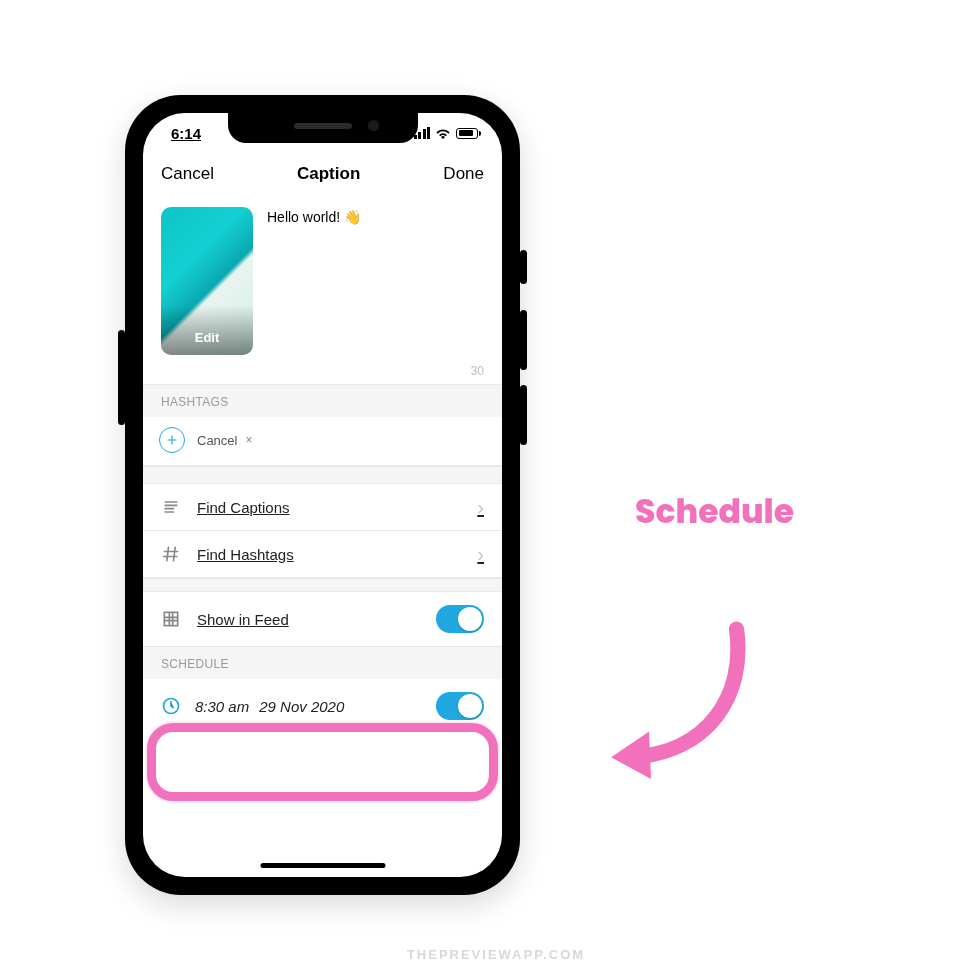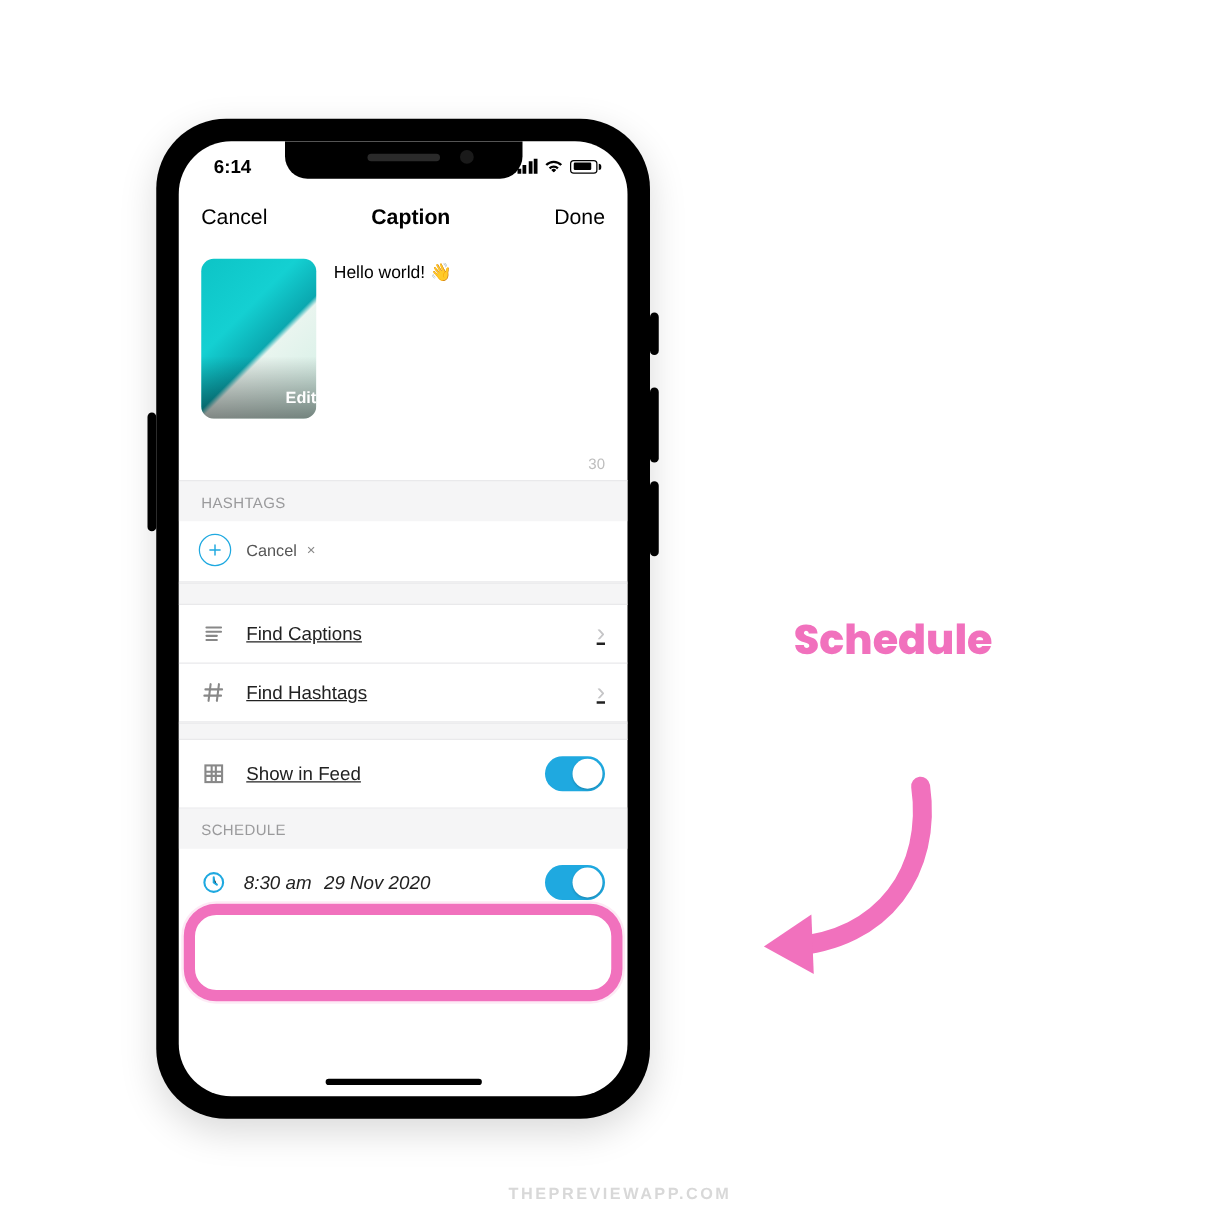--- a/index.html
+++ b/index.html
@@ -55,45 +55,45 @@
     content:"";
     position:absolute; left:calc(50% + 45px); top:7px;
     width:11px; height:11px; background:#1a1a1a; border-radius:50%;
   }
 
   
   .status-bar {
     height: 40px;
     display:flex; align-items:center; justify-content:space-between;
     padding: 0 24px 0 28px;
-    font-weight:600; font-size:15px;
+    font-weight:600; font-size:15px;text-decoration:underline;
   }
   .status-right { display:flex; align-items:center; gap:5px; }
   .battery {
     width:22px; height:11px; border:1.5px solid #000; border-radius:3px;
     position:relative;
   }
   .battery::after { content:""; position:absolute; right:-4px; top:2px; width:2.5px; height:5px; background:#000; border-radius:0 2px 2px 0;}
   .battery .lvl { position:absolute; left:1.5px; top:1.5px; bottom:1.5px; width:70%; background:#000; border-radius:1px;}
   .sig { display:flex; align-items:flex-end; gap:1.5px;}
   .sig i{ width:3px; background:#000;}
   .sig i:nth-child(1){height:4px;} .sig i:nth-child(2){height:7px;}
   .sig i:nth-child(3){height:10px;} .sig i:nth-child(4){height:12px;}
 
   
   .nav { height:42px; display:flex; align-items:center; justify-content:space-between; padding:0 18px; font-size:17px;}
   .nav .title { font-weight:600; }
 
   
   .caption-row { display:flex; gap:14px; padding:12px 18px 0 18px; min-height:165px;}
   .thumb {
-    width:92px; height:128px; border-radius:10px; position:relative;
+    width:92px; height:148px; border-radius:10px; position:relative;
     background: linear-gradient(135deg, #0dc4c6 0%, #14d0d2 35%, #0aa8b0 55%, #e9f5ef 58%, #d0eee4 100%);
     flex-shrink:0; overflow:hidden;
-    display:flex; align-items:flex-end; justify-content:flex-end;
+    display:flex; align-items:flex-end; justify-content:center;
   }
   .thumb .grad { position:absolute; left:0; right:0; bottom:0; height:50px;
     background: linear-gradient(to top, rgba(0,0,0,.45), rgba(0,0,0,0));}
   .thumb .edit { position:relative; color:#fff; font-weight:700; font-size:13px; padding-bottom:10px;}
   .caption-text { font-size:14px; padding-top:2px;}
   .count-row { text-align:right; font-size:12px; color:#bdbdbd; padding:4px 18px 6px;}
 
   .sect-label {
     background:#f5f5f6; color:#9a9a9c; font-size:12px; letter-spacing:.3px;
     padding:10px 18px 8px; border-top:1px solid #e9e9eb;

